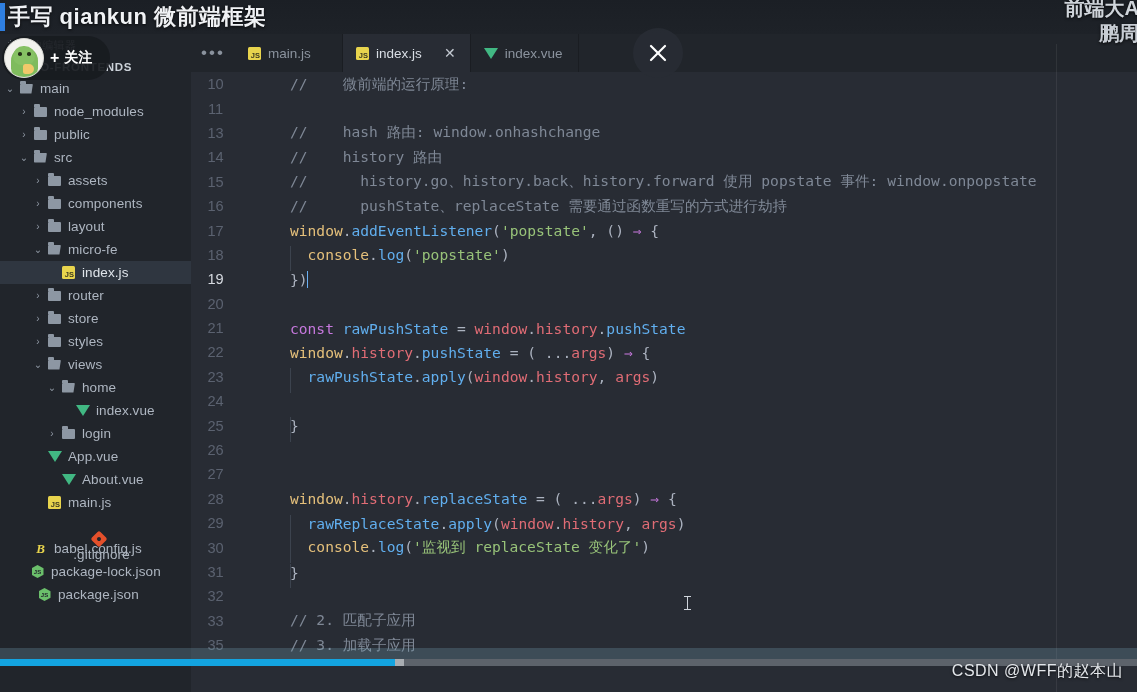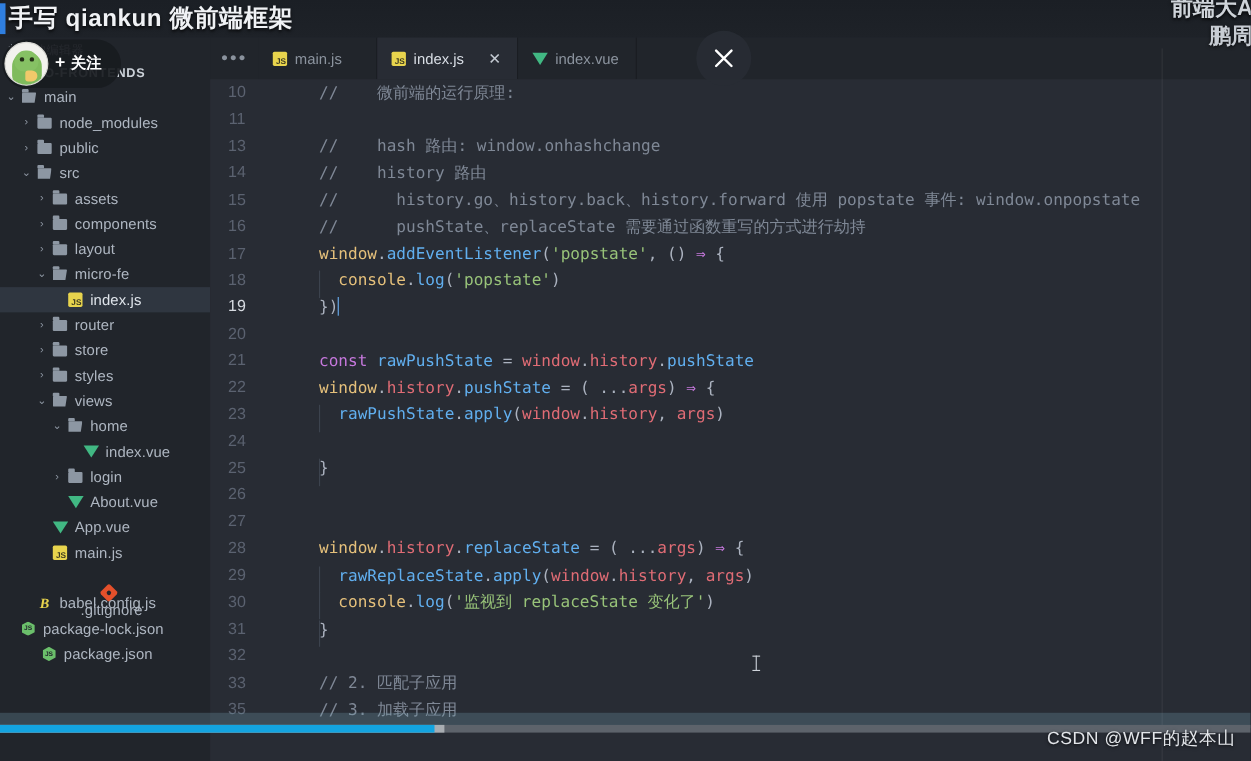--- a/index.html
+++ b/index.html
@@ -371,56 +371,56 @@
             </span>
             <span class="lbl">index.vue</span>
           </div>
           <div class="row" style="padding-left: 44px;">
             <span class="chev">›</span>
             <span class="icon">
               <span class="fldr"></span>
             </span>
             <span class="lbl">login</span>
           </div>
+          <div class="row" style="padding-left: 30px;">
+            <span class="chev"></span>
+            <span class="icon">
+              <span class="vueicon"></span>
+            </span>
+            <span class="lbl">App.vue</span>
+          </div>
           <div class="row" style="padding-left: 44px;">
             <span class="chev"></span>
             <span class="icon">
               <span class="vueicon"></span>
             </span>
             <span class="lbl">About.vue</span>
           </div>
           <div class="row" style="padding-left: 30px;">
             <span class="chev"></span>
             <span class="icon">
-              <span class="vueicon"></span>
-            </span>
-            <span class="lbl">App.vue</span>
-          </div>
-          <div class="row" style="padding-left: 30px;">
-            <span class="chev"></span>
-            <span class="icon">
               <span class="jsicon">JS</span>
             </span>
             <span class="lbl">main.js</span>
           </div>
           <div class="row" style="padding-left: 16px; flex-direction: column;">
             <span class="chev"></span>
             <span class="icon">
               <span class="git-icon"></span>
             </span>
             <span class="lbl">.gitignore</span>
           </div>
           <div class="row" style="padding-left: 16px;">
             <span class="chev"></span>
             <span class="icon">
               <span class="b-icon">B</span>
             </span>
             <span class="lbl">babel.config.js</span>
           </div>
-          <div class="row" style="padding-left: 1px;">
+          <div class="row" style="padding-left: 13px;">
             <span class="chev"></span>
             <span class="icon">
               <span class="hex-icon">JS</span>
             </span>
             <span class="lbl">package-lock.json</span>
           </div>
           <div class="row" style="padding-left: 20px;">
             <span class="chev"></span>
             <span class="icon">
               <span class="hex-icon">JS</span>

